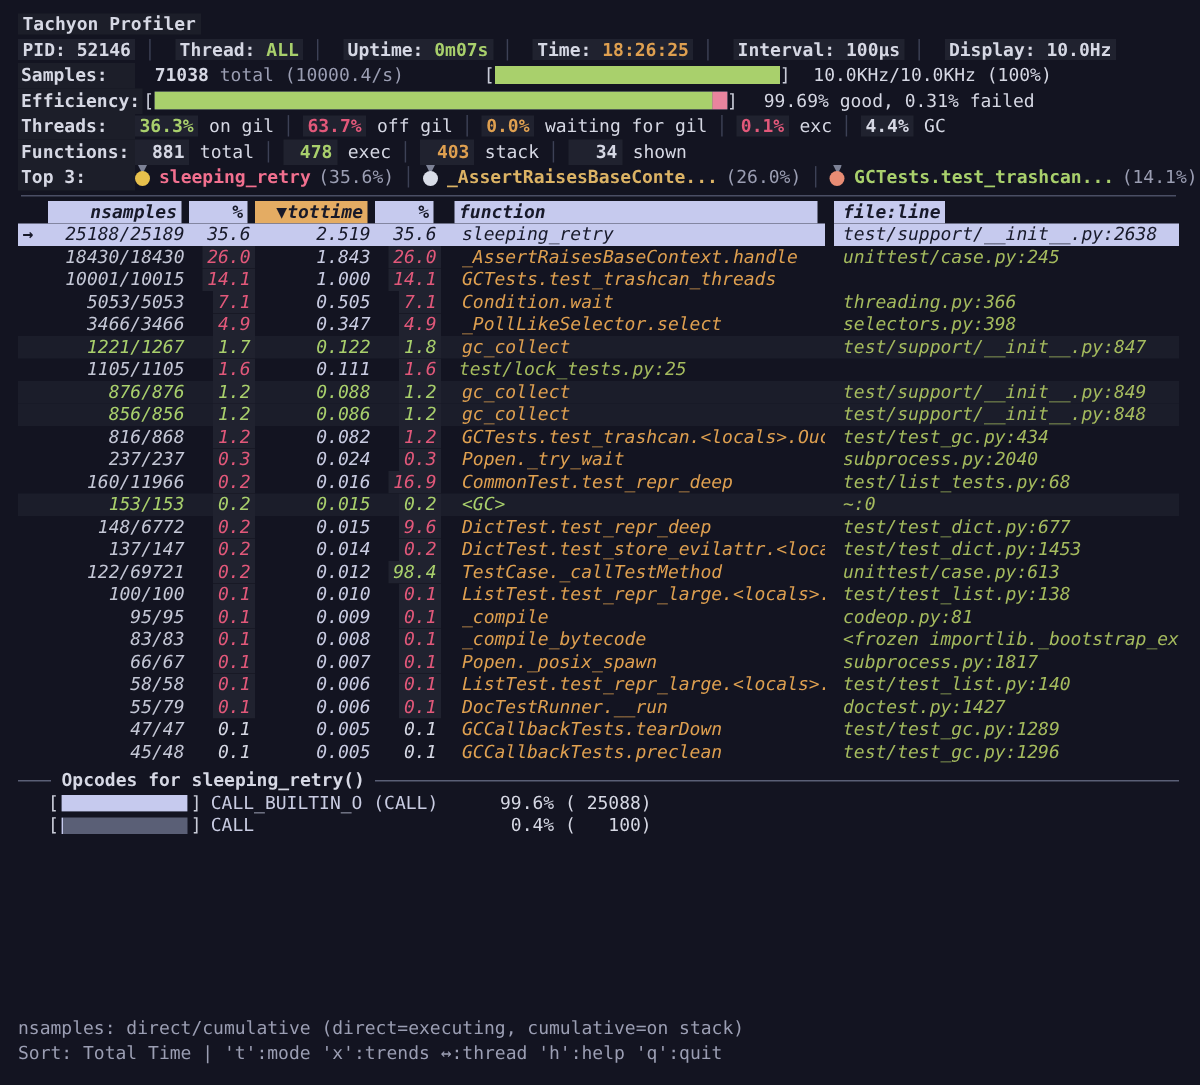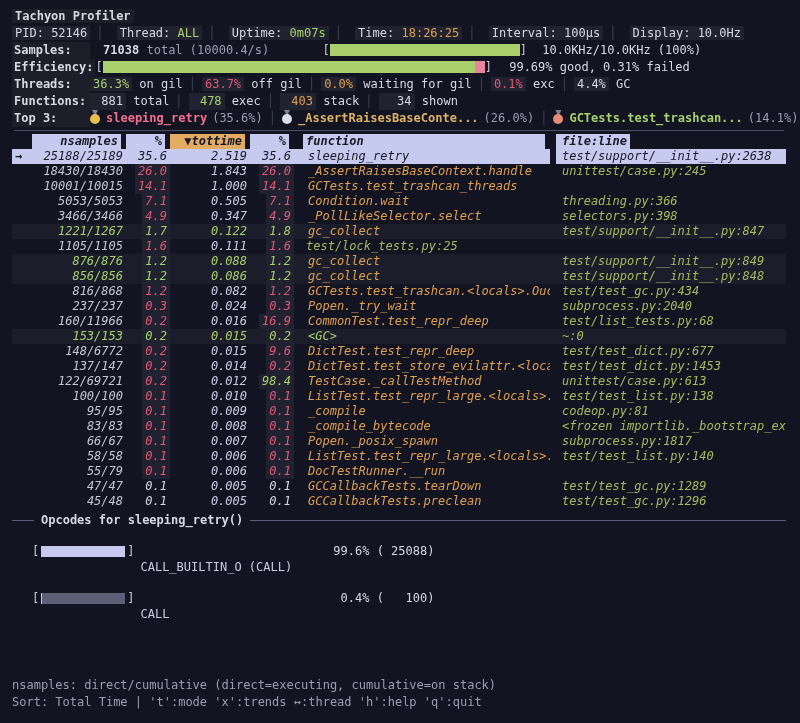--- a/index.html
+++ b/index.html
@@ -13,21 +13,21 @@
   html,body{width:800px;height:723px;overflow:hidden;}
   body{
     background:var(--bg); color:var(--text);
     font-family:"DejaVu Sans Mono","Liberation Mono",monospace;
     font-size:12px; display:flex; flex-direction:column;
     padding:8px 14px 12px 12px;
   }
   .line{line-height:17px; white-space:nowrap;}
   .title{font-weight:700;}
   .title .t-chip{background:var(--chip2);padding:0 3px;}
-  .chip{background:var(--chip);padding:0 3px;font-weight:400;}
+  .chip{background:var(--chip);padding:0 3px;font-weight:700;}
   .vsep{color:var(--sep);padding:0 6px;}
   .c-green{color:var(--green);} .c-red{color:var(--red);text-align:right;} .c-orange{color:var(--orange);}
   .c-plain{color:var(--text);} .c-pink{color:var(--pink);} .c-yellow{color:var(--yellow);}
   .dim{color:var(--dim);}
   .linelabel{display:inline-block;min-width:78px;background:var(--chip2);padding:0 2px;font-weight:700;}
   .bracket{color:#c9ccd8;}
   .bar{display:inline-block;height:12px;background:var(--track);vertical-align:-2px;position:relative;overflow:hidden;}
   .bar .fill{position:absolute;left:0;top:0;bottom:0;background:var(--green);}
   .bar .fail{position:absolute;right:0;top:0;bottom:0;width:10px;background:var(--fail);}
   .samples-bar{width:190px;background:var(--green);}
@@ -70,21 +70,21 @@
   .thead .file .hchip{display:inline-block;padding:0 3px 0 6px;}
   .thead .sorted .hchip{background:var(--hdrorange);}
   
   .ophead{display:flex;align-items:center;line-height:15px;margin-top:4px;font-weight:700;}
   .opdash{border-top:1px solid var(--track);height:0;}
   .opdash.l{width:22px;margin-right:7px;}
   .opdash.r{flex:1;margin-left:7px;}
   .oprow{display:flex;line-height:15px;padding-left:20px;align-items:center;}
   .opbar{width:84px;height:11px;background:var(--track);display:inline-block;position:relative;margin:0 2px;vertical-align:-1px;overflow:hidden;}
   .opbar .fill{position:absolute;left:0;top:0;bottom:0;background:var(--lav);}
-  .opname{color:var(--ttcol);padding-left:6px;width:170px;margin-top:32px;}
+  .opname{color:var(--ttcol);padding-left:6px;width:170px;}
   .opstats{width:130px;text-align:right;white-space:pre;color:var(--text);}
   .spacer{flex:1 1 auto;}
   .footline{line-height:17px;color:var(--dim);white-space:nowrap;}
 </style>
 </head>
 <body>
 
 <div class="line title"><span class="t-chip">Tachyon Profiler</span></div>
 
 <div class="line">
@@ -332,20 +332,21 @@
         <div class="cell fn c-plain">ListTest.test_repr_large.&lt;locals&gt;.c...</div>
         <div class="cell file">test/test_list.py:140</div>
       </div>
       <div class="trow">
         <div class="cell arrowc"></div>
         <div class="cell num ns c-plain"><span class="in">55/79</span></div>
         <div class="cell num"><span class="in c-red">0.1</span></div>
         <div class="cell num tt c-plain"><span class="in">0.006</span></div>
         <div class="cell num"><span class="in c-red">0.1</span></div>
         <div class="cell fn c-plain">DocTestRunner.__run</div>
+        <div class="cell file">doctest.py:1427</div>
       </div>
       <div class="trow">
         <div class="cell arrowc"></div>
         <div class="cell num ns c-plain"><span class="in">47/47</span></div>
         <div class="cell num"><span class="in c-plain">0.1</span></div>
         <div class="cell num tt c-plain"><span class="in">0.005</span></div>
         <div class="cell num"><span class="in c-plain">0.1</span></div>
         <div class="cell fn c-plain">GCCallbackTests.tearDown</div>
         <div class="cell file">test/test_gc.py:1289</div>
       </div>

